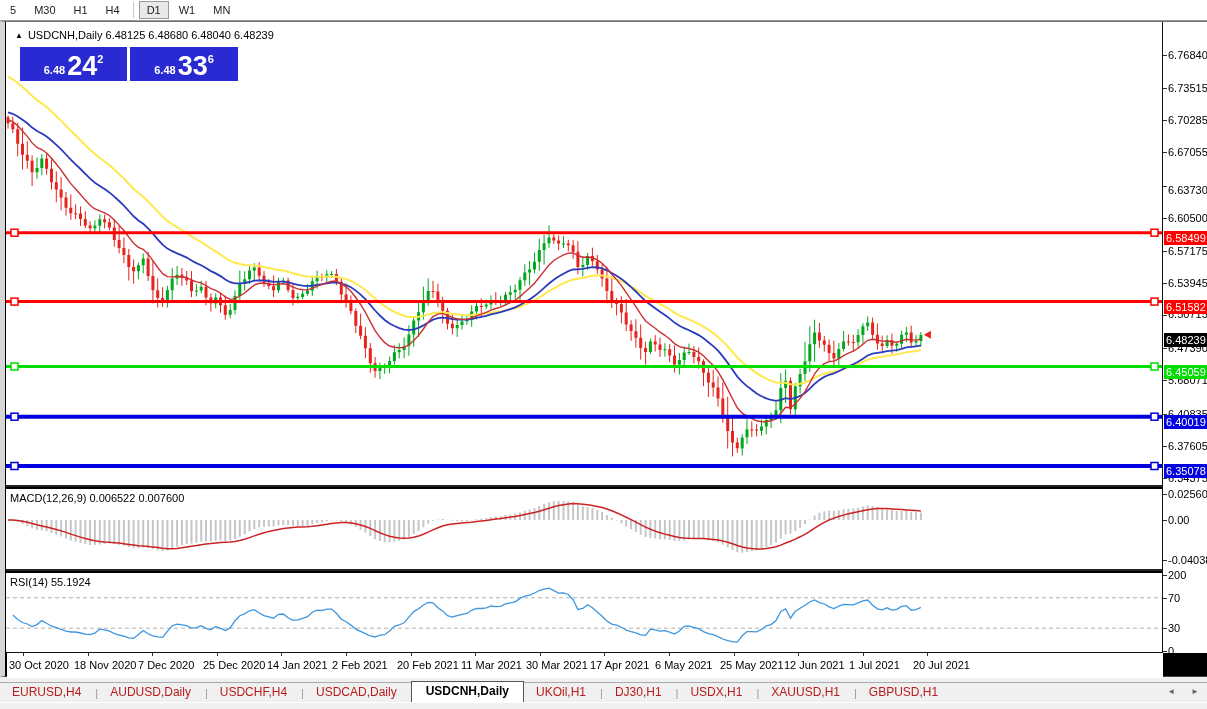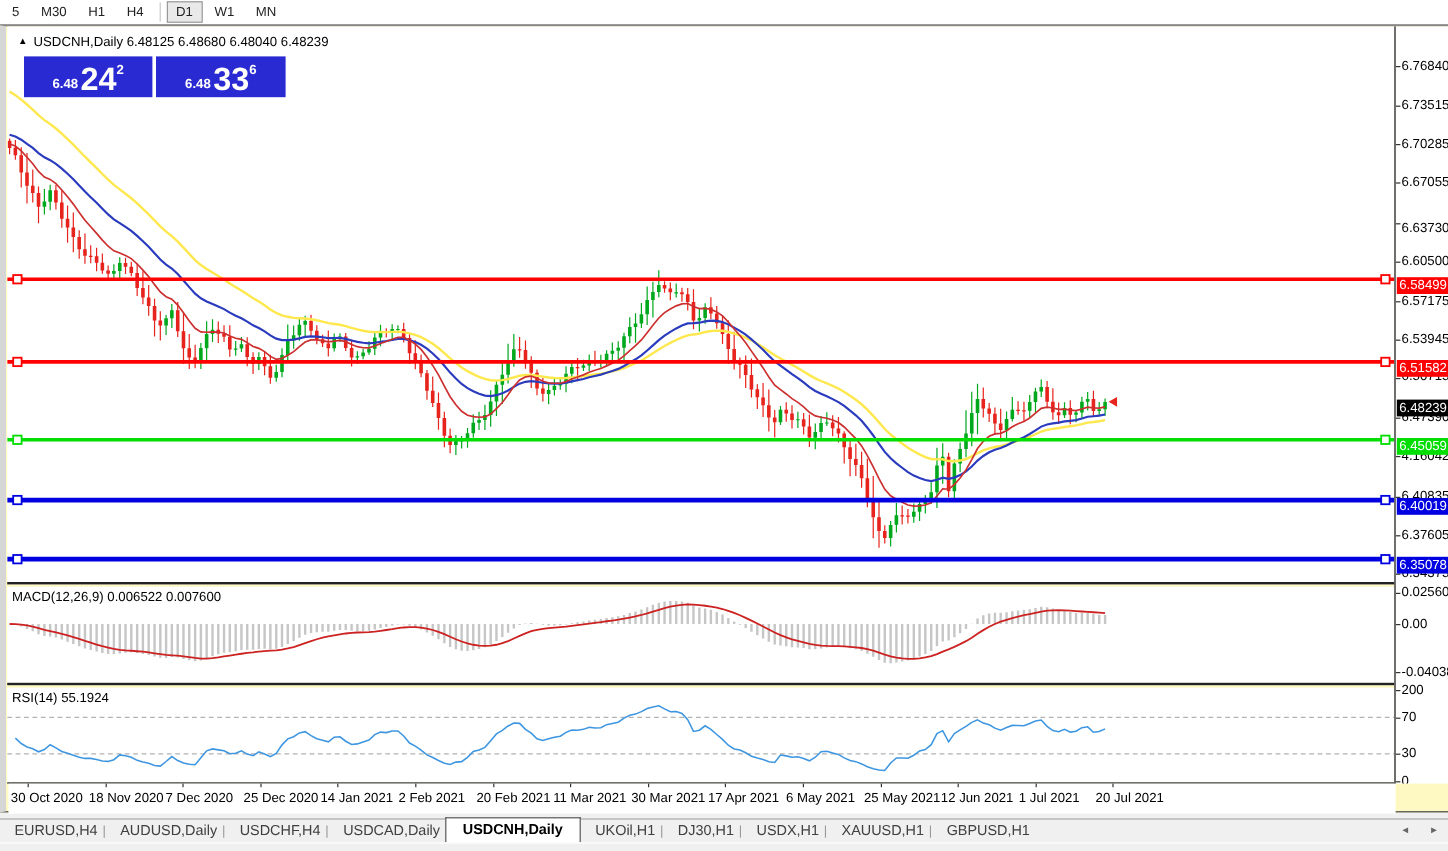--- a/index.html
+++ b/index.html
@@ -9,21 +9,21 @@
 
   
   #tf-toolbar { position:absolute; left:0; top:0; width:1207px; height:21px;
     background:#ffffff; border-bottom:1px solid #9a9a9a; display:flex; align-items:center; }
   .tf-btn { font-size:11px; color:#222; padding:2px 7px; margin:0 1px; border:1px solid transparent; cursor:default; }
   .tf-btn.active { background:#e9e9e9; border:1px solid #9a9a9a; }
   .tf-sep { width:1px; height:16px; background:#c8c8c8; margin:0 4px; }
 
   
   #chart-window { position:absolute; left:0; top:21px; width:1207px; height:656px;
-    background:#fef9c3; border-top:1px solid #6e6e6e; border-bottom:1px solid #444;
+    background:#000000; border-top:1px solid #6e6e6e; border-bottom:1px solid #444;
     border-left:5px solid #d6d6d6; }
   #plot-area { position:absolute; left:1px; top:0; width:1156px; height:631px; }
   .pane { position:absolute; left:0; width:1156px; background:#fff; }
   #main-pane { top:0;  height:465px; border-bottom:2px solid #222; }
   #macd-pane { top:467px; height:82px; border-bottom:2px solid #222; }
   #rsi-pane  { top:551px; height:80px; border-bottom:1px solid #111; }
   svg { display:block; }
 
   
   #chart-title { position:absolute; left:9px; top:7px; font-size:11px; color:#000; white-space:nowrap; }
@@ -61,21 +61,21 @@
     display:flex; align-items:center; white-space:nowrap; z-index:2; }
 
   
   #date-axis { position:absolute; left:1px; top:631px; width:1156px; height:25px; background:#fff; }
   .date-label { position:absolute; top:6px; font-size:11px; color:#000; white-space:nowrap; }
   .date-tick { position:absolute; top:0; width:1px; height:3px; background:#333; }
 
   
   #tabbar { position:absolute; left:0; top:682px; width:1207px; height:20px; background:#f0f0f0;
     border-top:1px solid #aaa; display:flex; align-items:flex-end; }
-  .tab { font-size:12px; color:#404040; padding:2px 4px 3px 12px; cursor:pointer; white-space:nowrap; }
+  .tab { font-size:12px; color:#b91c1c; padding:2px 14px 3px 12px; cursor:pointer; white-space:nowrap; }
   .tab.active { background:#fff; border:1px solid #555; border-bottom:none; font-weight:bold; color:#000; padding:2px 14px 4px 14px; }
   .tab-sep { color:#999; font-size:11px; padding-bottom:3px; }
   #tab-nav { position:absolute; right:8px; top:4px; display:flex; gap:16px; }
   .tab-arrow { font-size:8px; color:#666; cursor:pointer; }
 
   #statusbar { position:absolute; left:0; top:702px; width:1207px; height:7px; background:#f0f0f0;
     border-top:1px solid #fff; }
 </style>
 </head>
 <body>
@@ -209,21 +209,21 @@
         <div class="ax-label" style="top:190px">6.60500</div>
         <div class="ax-tick" style="top:229px"></div>
         <div class="ax-label" style="top:223px">6.57175</div>
         <div class="ax-tick" style="top:261px"></div>
         <div class="ax-label" style="top:255px">6.53945</div>
         <div class="ax-tick" style="top:293px"></div>
         <div class="ax-label" style="top:286px">6.50715</div>
         <div class="ax-tick" style="top:326px"></div>
         <div class="ax-label" style="top:320px">6.47390</div>
         <div class="ax-tick" style="top:358px"></div>
-        <div class="ax-label" style="top:352px">4.16042</div>
+        <div class="ax-label" style="top:352px">5.68071</div>
         <div class="ax-tick" style="top:392px"></div>
         <div class="ax-label" style="top:386px">6.40835</div>
         <div class="ax-tick" style="top:424px"></div>
         <div class="ax-label" style="top:418px">6.37605</div>
         <div class="ax-tick" style="top:456px"></div>
         <div class="ax-label" style="top:450px">6.34375</div>
         <div class="ax-badge" style="top:209px;background:#ff0000">6.58499</div>
         <div class="ax-badge" style="top:278px;background:#ff0000">6.51582</div>
         <div class="ax-badge" style="top:343px;background:#00dd00">6.45059</div>
         <div class="ax-badge" style="top:393px;background:#0000e0">6.40019</div>

